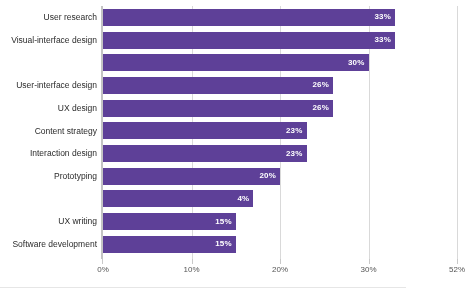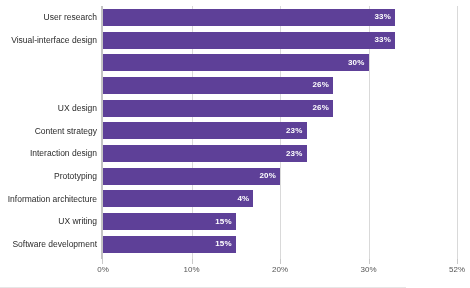--- a/index.html
+++ b/index.html
@@ -135,25 +135,25 @@
   }
 </style>
 </head>
 <body>
 
 <div id="chart-root">
 
   <div class="cat-labels">
     <div class="cat-label" style="top:0px">User research</div>
     <div class="cat-label" style="top:22.7px">Visual-interface design</div>
+    <div class="cat-label" style="top:68.1px">User-interface design</div>
     <div class="cat-label" style="top:113.5px">Content strategy</div>
     <div class="cat-label" style="top:90.8px">UX design</div>
     <div class="cat-label" style="top:158.9px">Prototyping</div>
     <div class="cat-label" style="top:136.2px">Interaction design</div>
-    <div class="cat-label" style="top:181.6px">Information architecture</div>
     <div class="cat-label" style="top:227.0px">Software development</div>
     <div class="cat-label" style="top:204.3px">UX writing</div>
   </div>
 
   <div class="plot-area">
     <div class="gridline axis"></div>
     <div class="gridline" style="left:88.5px"></div>
     <div class="gridline" style="left:177px"></div>
     <div class="gridline" style="left:265.5px"></div>
     <div class="gridline" style="left:354px"></div>

